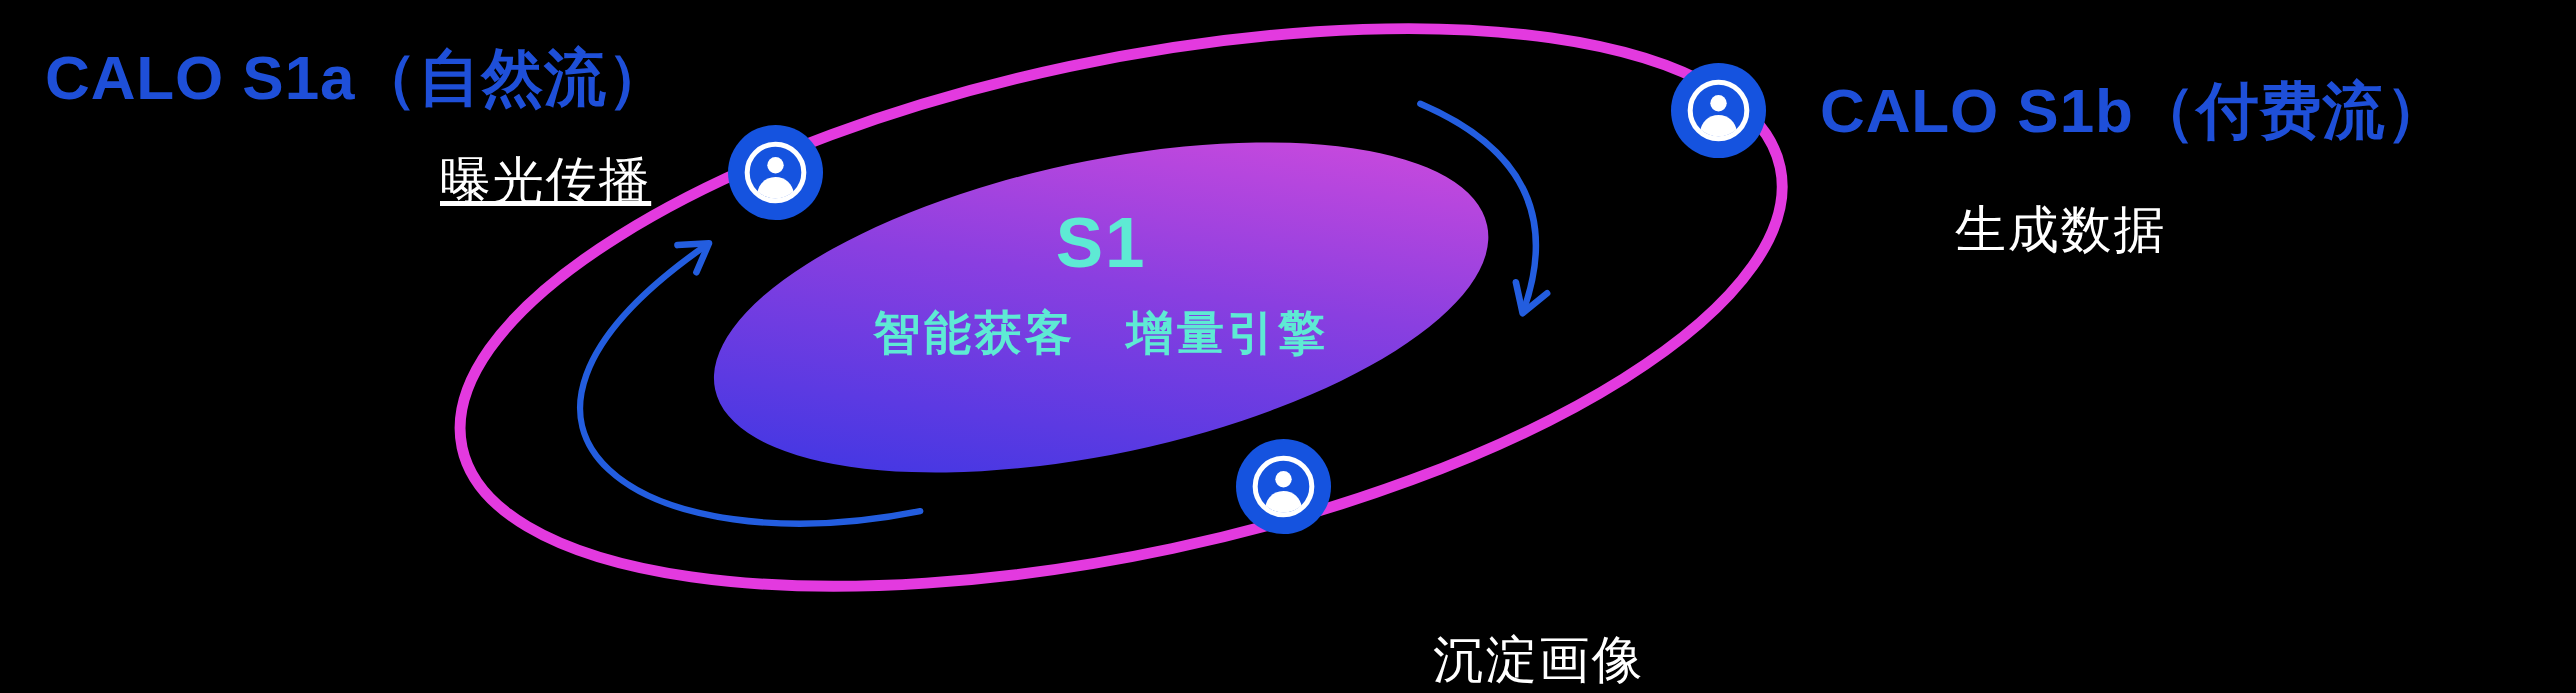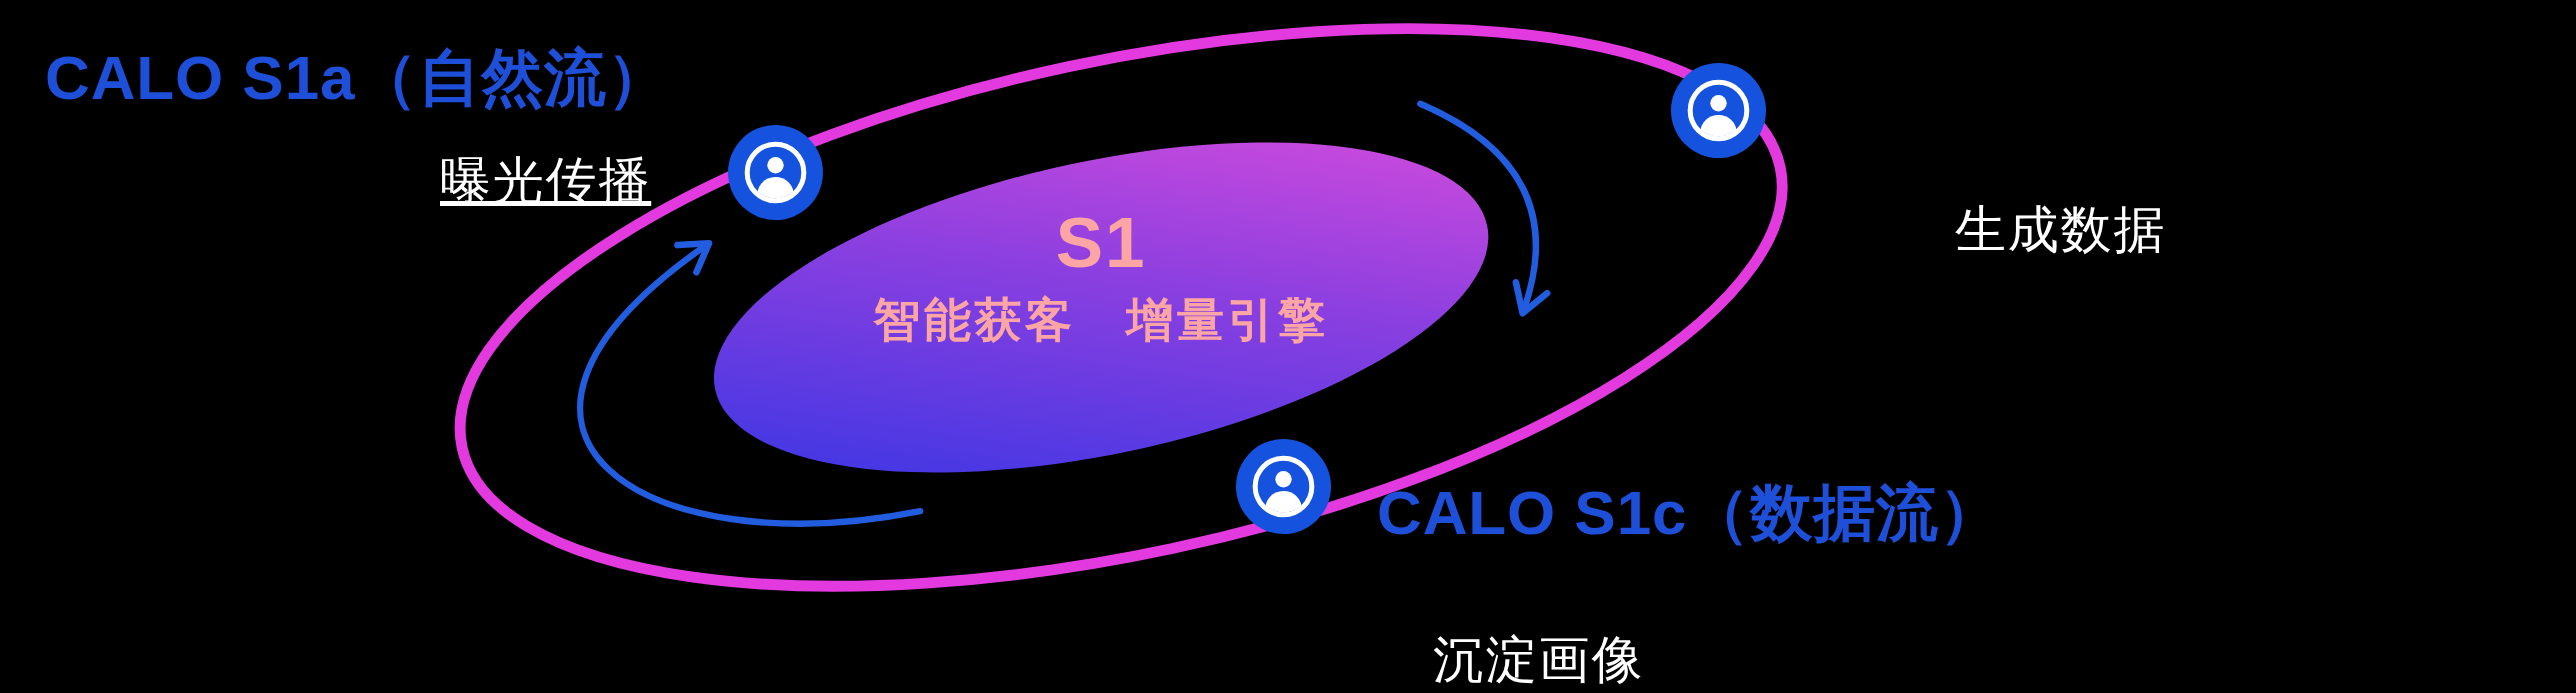--- a/index.html
+++ b/index.html
@@ -40,32 +40,32 @@
     white-space: nowrap;
     letter-spacing: 1.8px;
   }
 
   .core-text {
     position: absolute;
     left: 1101px;
     top: 207px;
     transform: translateX(-50%);
     text-align: center;
-    color: #fca5a5;
+    color: #5eead4;
   }
   .core-title {
     font-size: 71px;
     font-weight: 600;
     line-height: 1;
     letter-spacing: 1.8px;
   }
   .core-subtitle {
     font-size: 47px;
     font-weight: 600;
-    margin-top: 11px;
+    margin-top: 24px;
     white-space: pre;
     letter-spacing: 3.6px;
   }
 
   .node-icon {
     position: absolute;
     width: 95px;
     height: 95px;
   }
   .node-icon svg { display: block; width: 95px; height: 95px; }
@@ -124,38 +124,38 @@
         </defs>
       <circle cx="52" cy="52" r="52" fill="#1553df"></circle>
       <circle cx="52" cy="52" r="31" fill="none" stroke="#ffffff" stroke-width="5.5"></circle>
       <g clip-path="url(#clipA)">
         <circle cx="52" cy="44" r="9" fill="#ffffff"></circle>
         <path d="M52 57 c-11 0 -19 8 -20 18 l0 10 l40 0 l0 -10 c-1 -10 -9 -18 -20 -18 z" fill="#ffffff"></path>
       </g>
     </svg>
   </div>
 
+  <div id="label-s1b" class="node-label">CALO S1b（付费流）</div>
   <div id="sublabel-s1b" class="node-sublabel">生成数据</div>
   <div id="icon-s1b" class="node-icon">
     <svg viewBox="0 0 104 104" xmlns="http://www.w3.org/2000/svg">
       <defs>
           <clipPath id="clipB">
             <circle cx="52" cy="52" r="28.5"></circle>
           </clipPath>
         </defs>
       <circle cx="52" cy="52" r="52" fill="#1553df"></circle>
       <circle cx="52" cy="52" r="31" fill="none" stroke="#ffffff" stroke-width="5.5"></circle>
       <g clip-path="url(#clipB)">
         <circle cx="52" cy="44" r="9" fill="#ffffff"></circle>
         <path d="M52 57 c-11 0 -19 8 -20 18 l0 10 l40 0 l0 -10 c-1 -10 -9 -18 -20 -18 z" fill="#ffffff"></path>
       </g>
     </svg>
   </div>
 
-  <div id="label-s1c" class="node-label">CALO S1c（数据流）</div>
   <div id="sublabel-s1c" class="node-sublabel">沉淀画像</div>
   <div id="icon-s1c" class="node-icon">
     <svg viewBox="0 0 104 104" xmlns="http://www.w3.org/2000/svg">
       <defs>
           <clipPath id="clipC">
             <circle cx="52" cy="52" r="28.5"></circle>
           </clipPath>
         </defs>
       <circle cx="52" cy="52" r="52" fill="#1553df"></circle>
       <circle cx="52" cy="52" r="31" fill="none" stroke="#ffffff" stroke-width="5.5"></circle>

